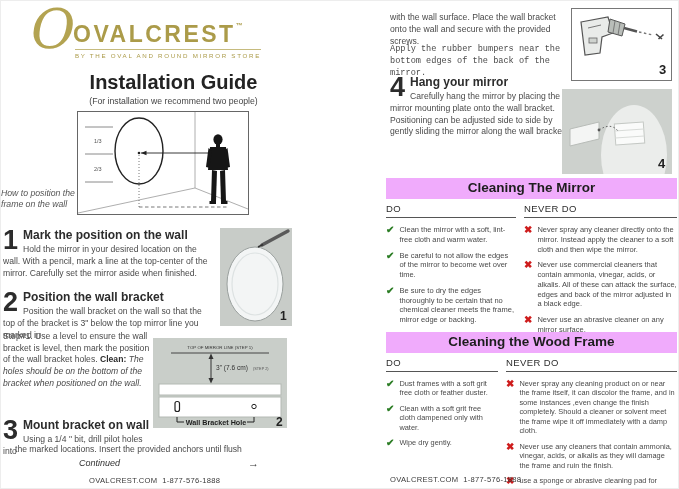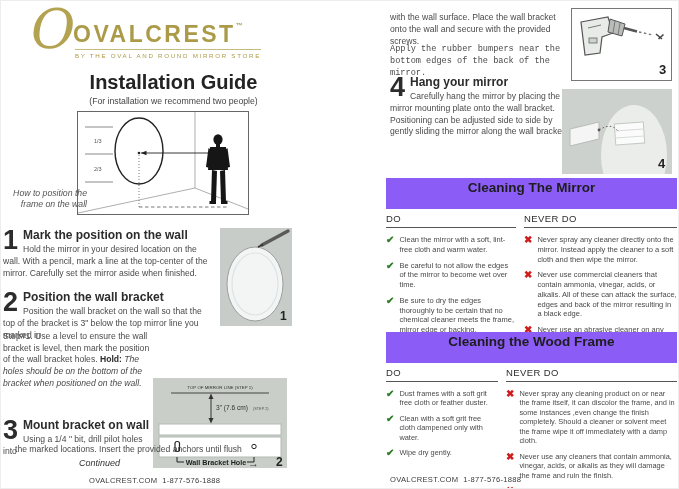--- a/index.html
+++ b/index.html
@@ -12,47 +12,47 @@
           font-size:54px;line-height:1;color:#b3a351;}
   .wordmark{left:72px;top:20px;font-size:23px;font-weight:700;letter-spacing:2.5px;color:#ab9b49;}
   .tm{font-size:7px;vertical-align:14px;letter-spacing:0;}
   .tagline{left:74px;top:48px;font-size:6.2px;letter-spacing:1.7px;color:#ab9b49;
            border-top:1px solid #c6bb7e;padding-top:2px;}
 
   
   .title{left:0;top:70px;width:345px;text-align:center;font-size:20px;font-weight:700;color:#232323;}
   .subtitle{left:0;top:95px;width:345px;text-align:center;font-size:8.7px;color:#454545;}
   .diagram-box{left:76px;top:110px;width:172px;height:104px;}
-  .diagram-caption{left:0;top:187px;width:86px;text-align:right;font-style:italic;
+  .diagram-caption{left:0;top:187px;width:86px;font-style:italic;
                    font-size:8.7px;line-height:1.3;color:#555;}
   .step{line-height:1.35;}
   .step-num{float:left;font-size:27px;font-weight:700;color:#2c2c2c;line-height:.95;margin:1px 5px 0 0;}
   .step-h{font-weight:700;font-size:12px;color:#2c2c2c;margin-bottom:1px;}
   .step-b{font-size:8.6px;line-height:1.36;color:#4a4a4a;}
   .note-label{font-weight:700;color:#2c2c2c;}
   .note-text{font-style:italic;}
   .continued{left:78px;top:456px;width:180px;font-size:9px;font-style:italic;color:#333;
              display:flex;justify-content:space-between;gap:26px;align-items:center;}
   .continued .arr{font-style:normal;font-weight:700;font-size:11px;}
   .footer{font-size:7.6px;color:#3a3a3a;white-space:pre;letter-spacing:.3px;}
   .footer-l{left:88px;top:475px;}
   .footer-r{left:389px;top:474px;}
 
   
   .fig{overflow:hidden;}
   .fig1{left:219px;top:227px;width:72px;height:98px;}
-  .fig2{left:152px;top:337px;width:134px;height:90px;margin-top:40px;}
+  .fig2{left:152px;top:337px;width:134px;height:90px;}
   .fig3{left:570px;top:7px;width:101px;height:73px;}
   .fig4{left:561px;top:88px;width:110px;height:85px;}
   svg text{font-family:"Liberation Sans",sans-serif;}
 
   
   .rpara{font-size:8.6px;line-height:1.38;color:#4a4a4a;width:178px;}
   .section{width:291px;}
-  .band{height:31px;line-height:20px;background:#8b5cf6;text-align:center;
+  .band{height:21px;line-height:20px;background:#f0abfc;text-align:center;
         font-size:13.5px;font-weight:700;color:#1d1d1d;}
   .cols{display:flex;gap:8px;margin-top:4px;}
   .col{min-width:0;}
   .col-label{font-size:9.5px;letter-spacing:.4px;color:#2d2d2d;border-bottom:1px solid #555;
              padding-bottom:3px;margin-bottom:7px;}
   .item{display:flex;gap:5px;margin-bottom:6px;font-size:7.5px;line-height:1.3;color:#4a4a4a;}
   .ic{flex:0 0 auto;font-size:10px;line-height:1;font-weight:700;}
   .ic-check{color:#2c7d25;}
   .ic-cross{color:#ce1c1c;}
   .sec1 .col-do{width:130px;}
@@ -124,21 +124,21 @@
     </svg>
   </div>
 
   <div class="abs step" style="left:2px;top:288px;width:213px;">
     <span class="step-num">2</span>
     <div class="step-h">Position the wall bracket</div>
     <div class="step-b">Position the wall bracket on the wall so that the top of the bracket is 3" below the top mirror line you marked in</div>
   </div>
   <div class="abs step-b" style="left:2px;top:330px;width:147px;">
     <span>Step#1. Use a level to ensure the wall bracket is level, then mark the position of the wall bracket holes.</span>
-    <span class="note-label">Hold:</span>
+    <span class="note-label">Clean:</span>
     <span class="note-text">The holes should be on the bottom of the bracket when positioned on the wall.</span>
   </div>
 
   <div class="abs fig fig2">
     <svg width="134" height="90" viewBox="0 0 134 90">
       <rect x="0" y="0" width="134" height="90" fill="#c9cec9"></rect>
       <text x="67" y="11" font-size="4.4" fill="#333" text-anchor="middle">TOP OF MIRROR LINE  (STEP 1)</text>
       <line x1="18" y1="15" x2="116" y2="15" stroke="#444" stroke-width="1"></line>
       <line x1="58" y1="18" x2="58" y2="43" stroke="#333" stroke-width="1"></line>
       <polygon points="58,15.5 55.5,21 60.5,21" fill="#333"></polygon>
@@ -234,21 +234,21 @@
         </div>
       </div>
       <div class="col col-never">
         <div class="col-label">NEVER DO</div>
         <div class="item">
           <span class="ic ic-cross">✖</span>
           <span>Never spray any cleaner directly onto the mirror. Instead apply the cleaner to a soft cloth and then wipe the mirror.</span>
         </div>
         <div class="item">
           <span class="ic ic-cross">✖</span>
-          <span>Never use commercial cleaners that contain ammonia, vinegar, acids, or alkalis. All of these can attack the surface, edges and back of the mirror resulting in a black edge.</span>
+          <span>Never use commercial cleaners that contain ammonia, vinegar, acids, or alkalis. All of these can attack the surface, edges and back of the mirror adjusted in a black edge.</span>
         </div>
         <div class="item">
           <span class="ic ic-cross">✖</span>
           <span>Never use an abrasive cleaner on any mirror surface.</span>
         </div>
       </div>
     </div>
   </div>
 
   <div class="abs section sec2" style="left:385px;top:331px;">

